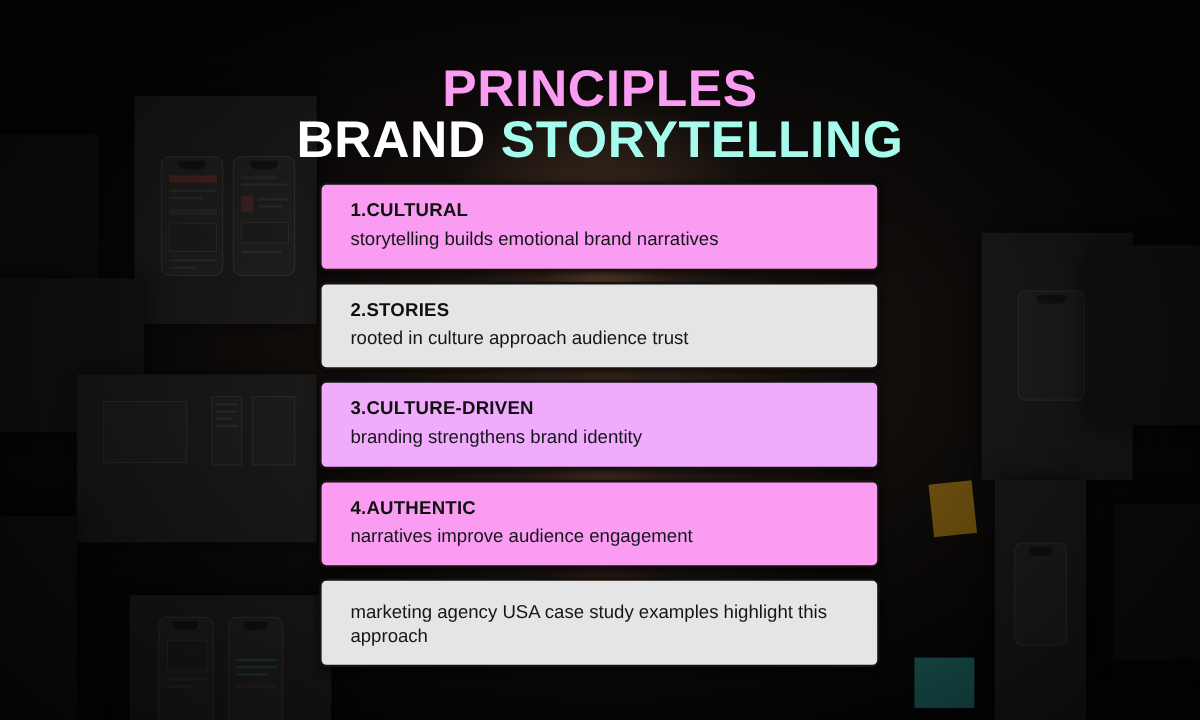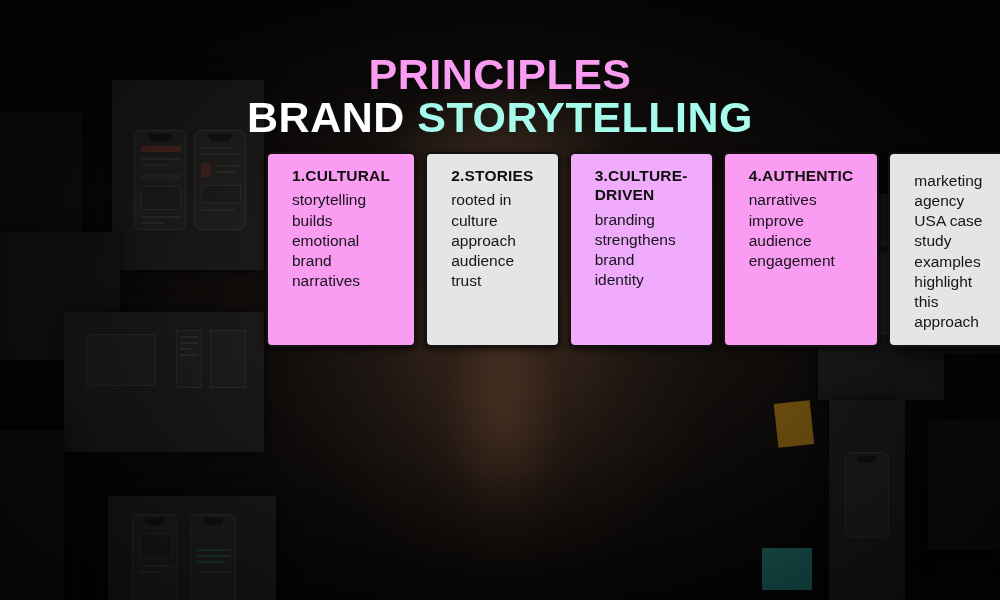--- a/index.html
+++ b/index.html
@@ -92,21 +92,21 @@
   .t-cyan  { color:#a6fbec; }
   .t-pink  { color:#f99cf2; }
 
   
   #cards {
     position:absolute;
     left:266px; top:152px;
     width:467px;
     z-index:6;
     display:flex;
-    flex-direction:row;
+    flex-direction:column;
     gap:9px;
   }
   .card {
     border:2px solid #15120f;
     border-radius:6px;
     padding:12px 24px 13px 24px;
     box-shadow:0 2px 7px rgba(0,0,0,0.75);
   }
   .card.pink  { background:#f99cf2; }
   .card.cyan  { background:#e5e5e5; }

